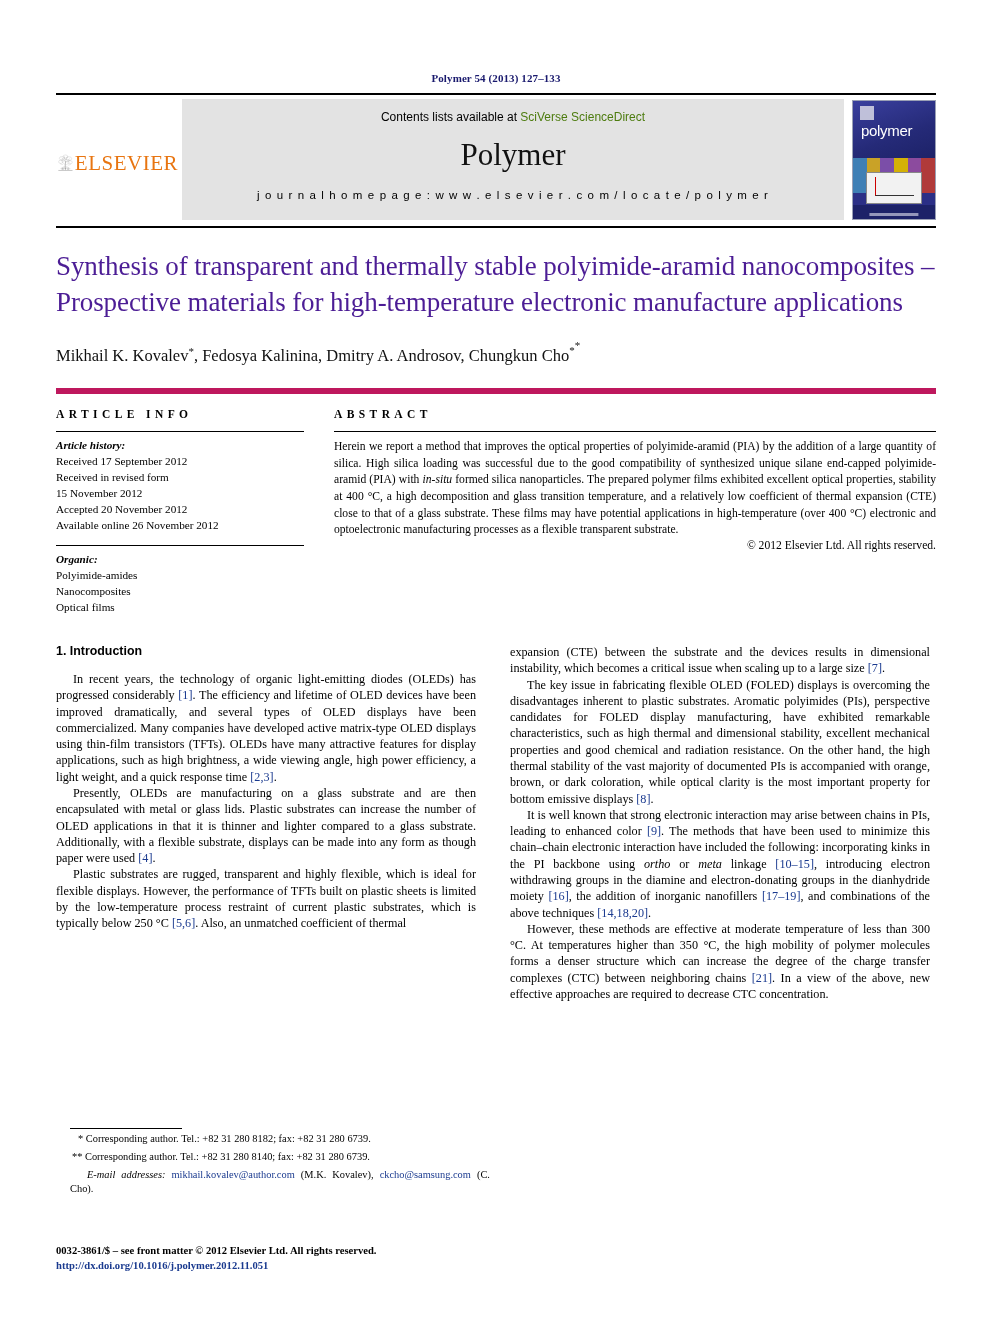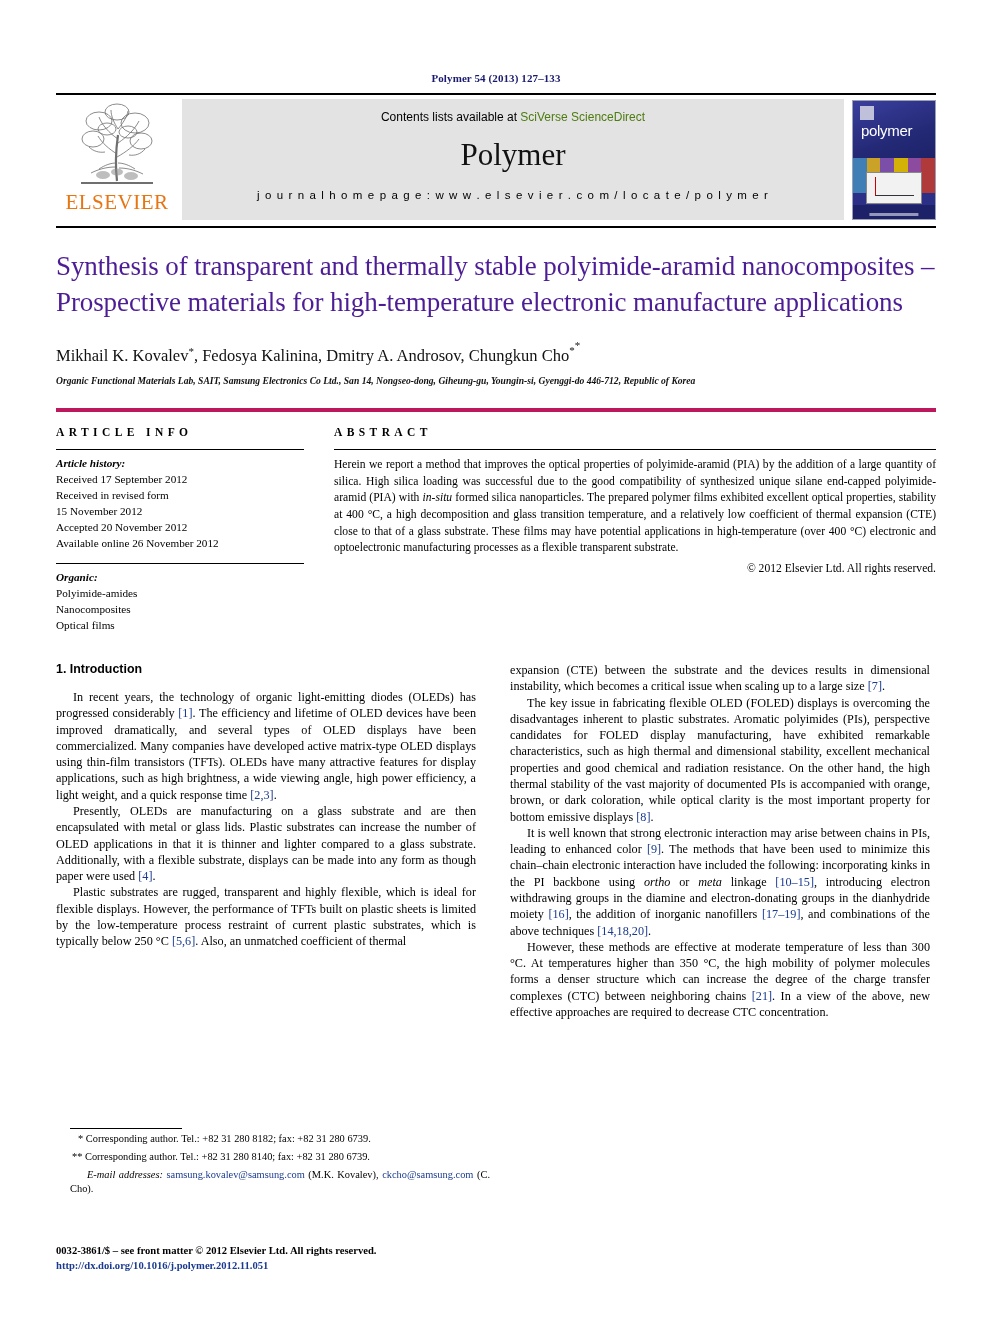--- a/index.html
+++ b/index.html
@@ -39,21 +39,21 @@
     border-top: 2.5px solid #000;
     height: 131px;
     display: flex;
     align-items: stretch;
   }
   .elsevier-logo {
     width: 122px;
     flex: 0 0 122px;
     padding-top: 4px;
     display: flex;
-    flex-direction: column;
+    flex-direction: row;
     align-items: center;
     justify-content: flex-start;
   }
   .tree-box { width: 96px; height: 92px; }
   .elsevier-word {
     font-family: "Liberation Serif", serif;
     font-size: 21px;
     letter-spacing: 0.5px;
     color: #e87511;
     line-height: 1;
@@ -156,21 +156,21 @@
     font-size: 9.6px;
     font-style: italic;
     font-weight: bold;
     margin-top: 9px;
     color: #111;
   }
 
   
   .info-abstract {
     margin-top: 22px;
-    border-top: 4px solid #be185d;
+    border-top: 6px solid #be185d;
     padding-top: 0;
     display: flex;
     gap: 30px;
   }
   .col-info { width: 248px; flex: 0 0 248px; }
   .col-abstract { flex: 1 1 auto; }
   .sec-head {
     font-family: "Liberation Serif", serif;
     font-weight: bold;
     font-size: 11.5px;
@@ -181,21 +181,21 @@
   .info-body { font-size: 11.2px; line-height: 1.42; margin-top: 6px; }
   .info-body .lbl { font-style: italic; font-weight: bold; }
   .kw-rule { border-top: 1px solid #000; margin-top: 12px; }
   .abstract-body {
     font-size: 11.6px;
     line-height: 1.44;
     text-align: justify;
     margin-top: 7px;
   }
   .abstract-body i { font-style: italic; }
-  .copyline { text-align: right; margin-top: 5px; font-size: 11.6px; }
+  .copyline { text-align: right; font-size: 11.6px; }
 
   
   .body-wrap {
     margin-top: 28px;
     display: flex;
     gap: 34px;
     position: relative;
   }
   .col { width: 420px; flex: 0 0 420px; }
   .sec-title {
@@ -311,21 +311,20 @@
       <div class="cover-plot"></div>
       <div class="cover-bottom"></div>
       <div class="cover-footline"></div>
     </div>
   </div>
 
   <div class="title-rule"></div>
 
   <h1 class="article-title">Synthesis of transparent and thermally stable polyimide-aramid nanocomposites – Prospective materials for high-temperature electronic manufacture applications</h1>
   <div class="authors">Mikhail K. Kovalev<sup>*</sup>, Fedosya Kalinina, Dmitry A. Androsov, Chungkun Cho<sup>*<sup>*</sup></sup></div>
-  <div class="affiliation">Organic Functional Materials Lab, SAIT, Samsung Electronics Co Ltd., San 14, Nongseo-dong, Giheung-gu, Youngin-si, Gyenggi-do 446-712, Republic of Korea</div>
 
   <div class="info-abstract">
 
     <div class="col-info">
       <div class="sec-head">ARTICLE INFO</div>
       <div class="thin-rule"></div>
       <div class="info-body">
         <div class="lbl">Article history:</div>
         <div>Received 17 September 2012</div>
         <div>Received in revised form</div>
@@ -366,21 +365,21 @@
       <p class="bt">However, these methods are effective at moderate temperature of less than 300 °C. At temperatures higher than 350 °C, the high mobility of polymer molecules forms a denser structure which can increase the degree of the charge transfer complexes (CTC) between neighboring chains <span class="ref">[21]</span>. In a view of the above, new effective approaches are required to decrease CTC concentration.</p>
     </div>
   </div>
 
   <div class="footnotes">
     <div class="fn-rule"></div>
     <div class="fn" style="text-indent:8px">* Corresponding author. Tel.: +82 31 280 8182; fax: +82 31 280 6739.</div>
     <div class="fn" style="text-indent:2px">** Corresponding author. Tel.: +82 31 280 8140; fax: +82 31 280 6739.</div>
     <div class="fn" style="text-indent:17px">
       <i>E-mail addresses:</i>
-      <span class="link">samsung.kovalev@samsung.com</span>
+      <span class="link">mikhail.kovalev@author.com</span>
       <span>(M.K. Kovalev),</span>
       <span class="link">ckcho@samsung.com</span>
       <span>(C. Cho).</span>
     </div>
   </div>
 
   <div class="page-footer">
     <div>0032-3861/$ – see front matter © 2012 Elsevier Ltd. All rights reserved.</div>
     <div class="doi">http://dx.doi.org/10.1016/j.polymer.2012.11.051</div>
   </div>

